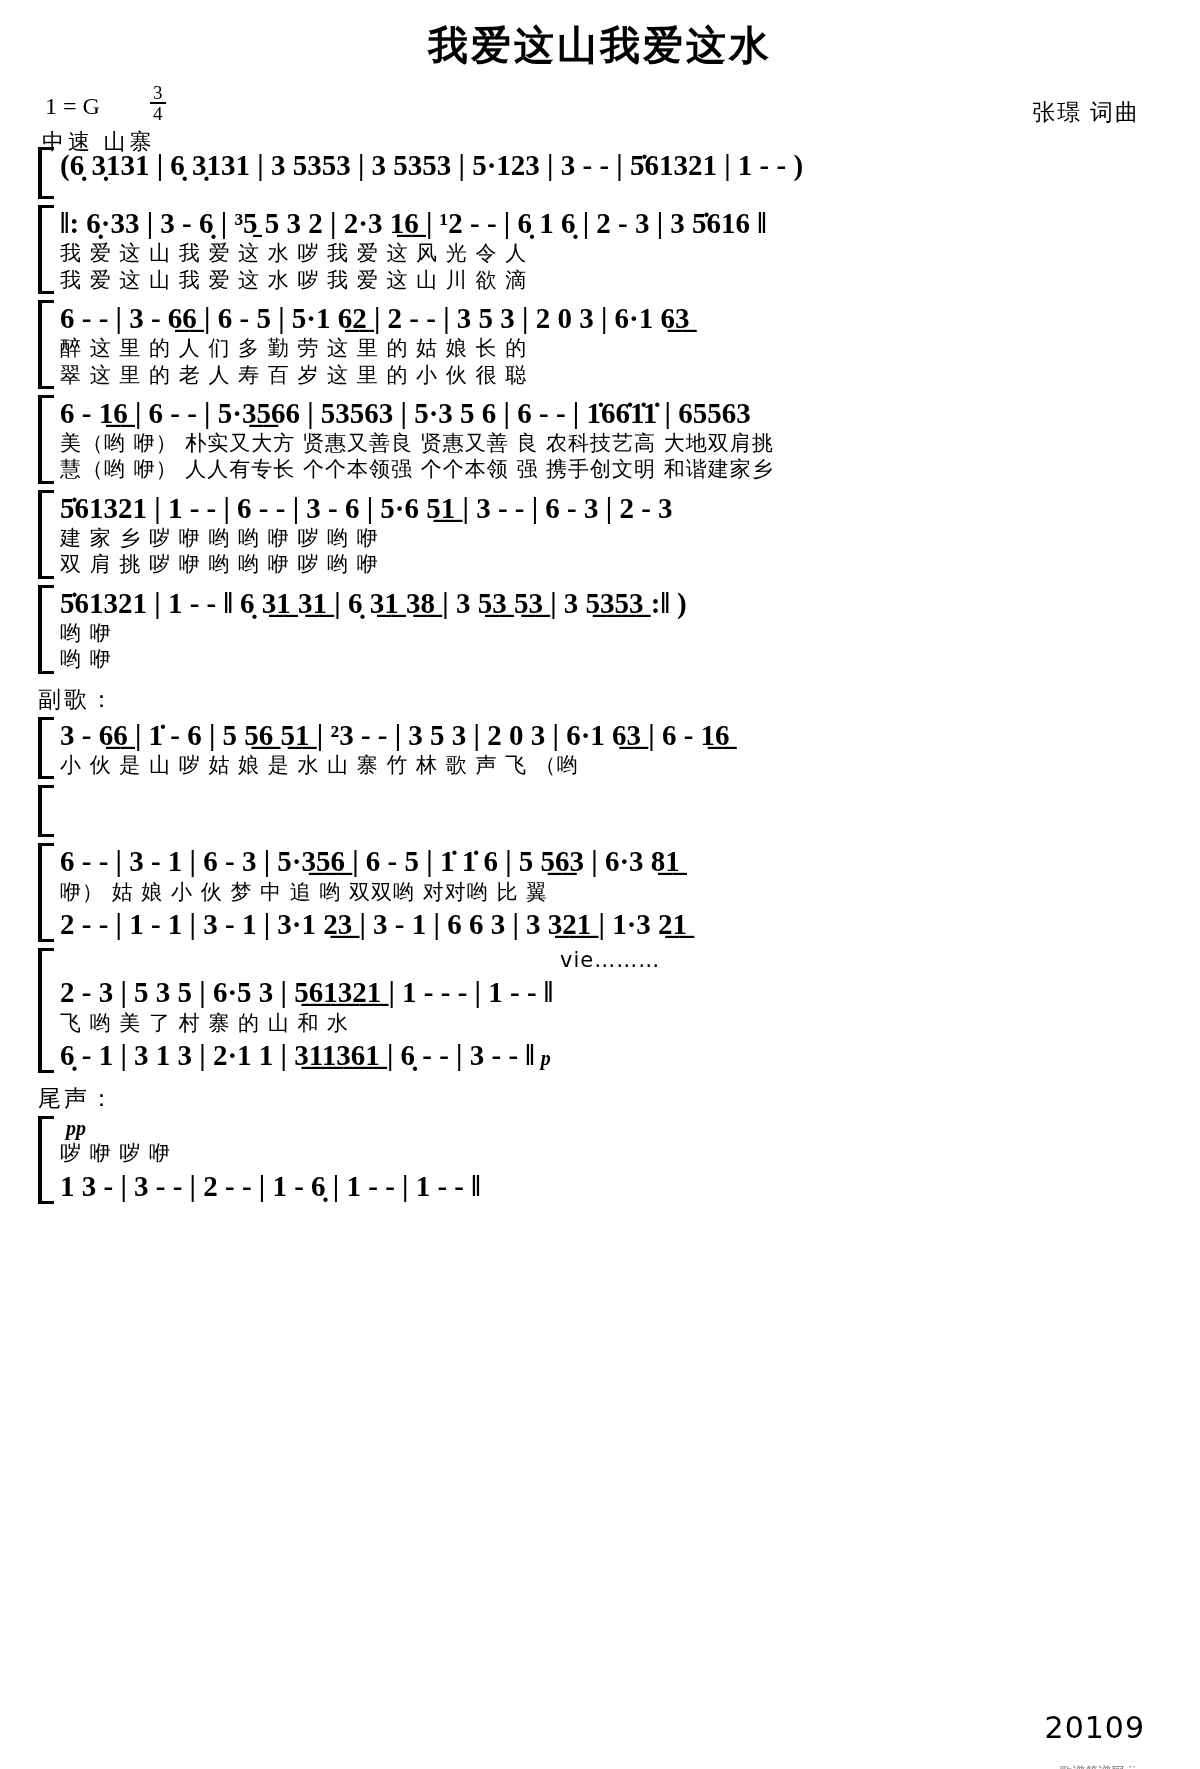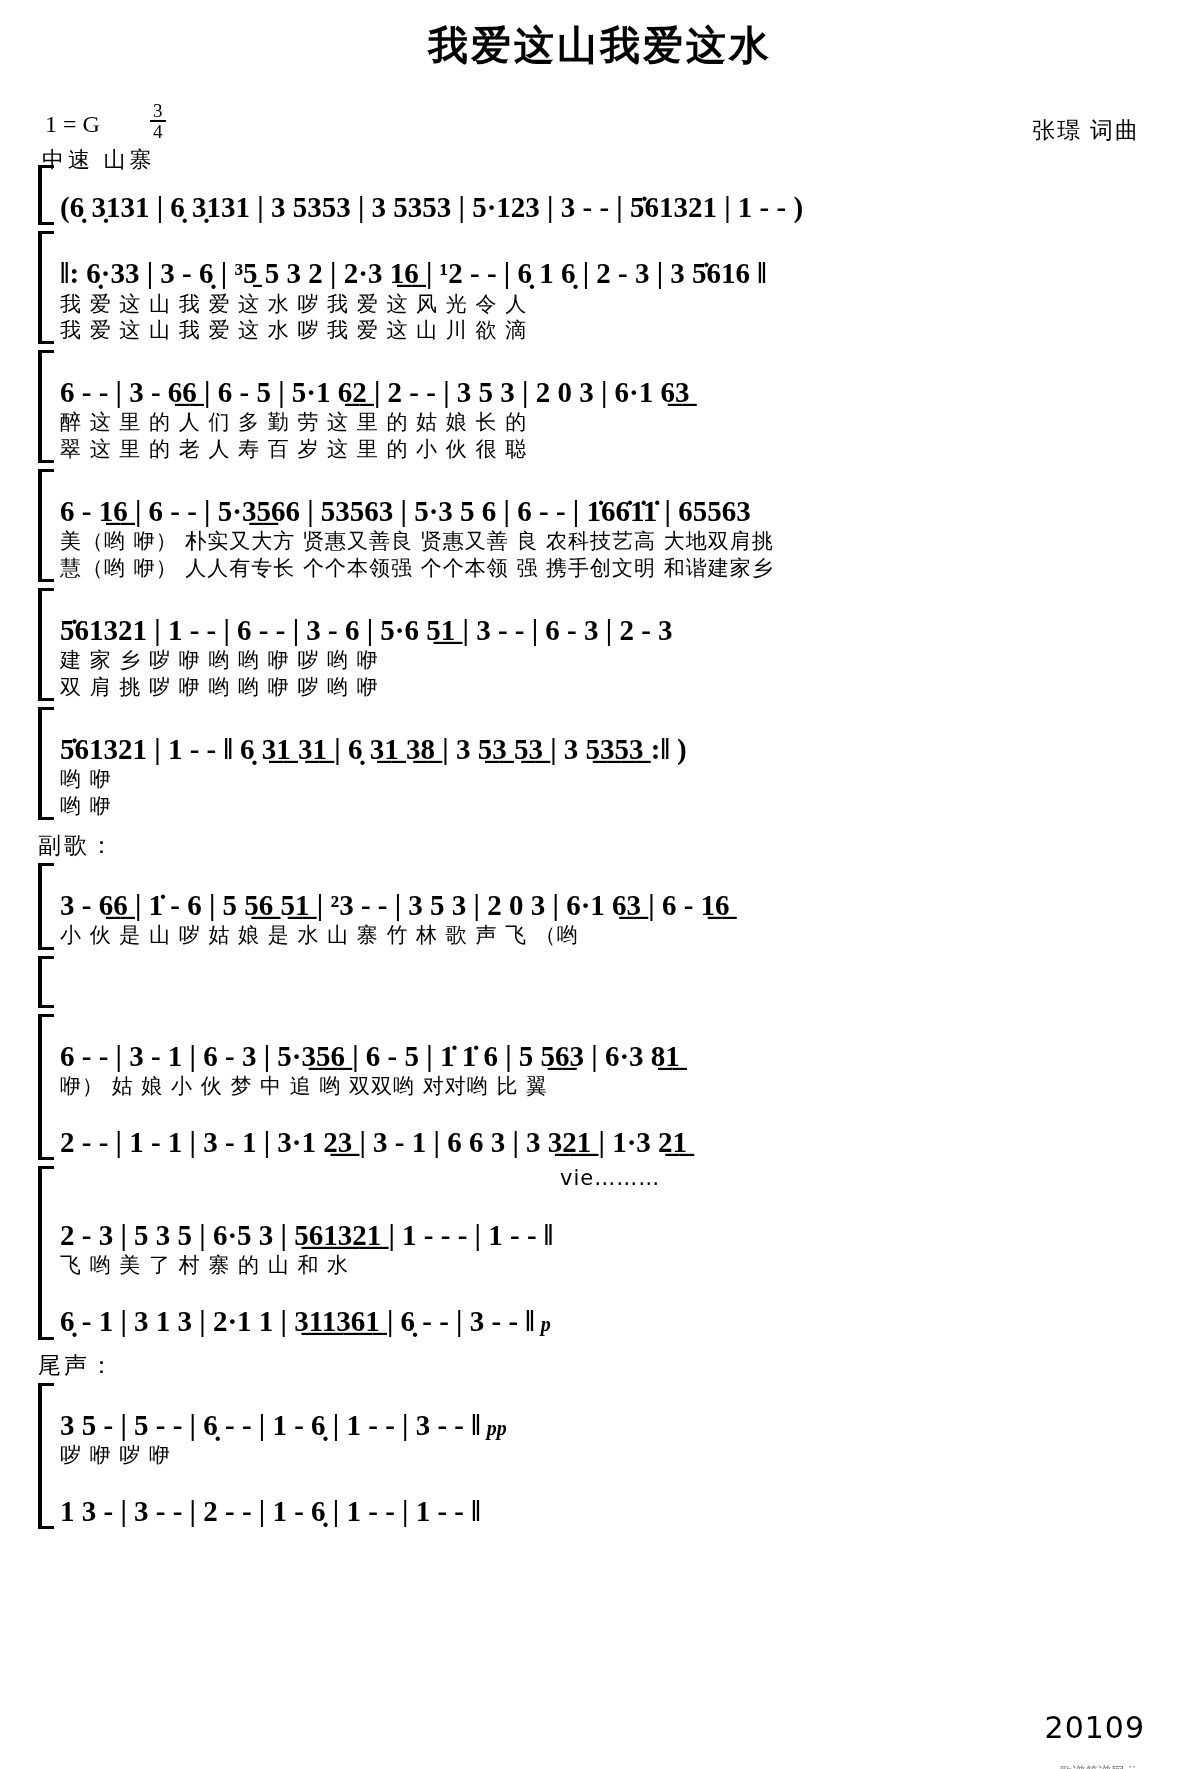--- a/index.html
+++ b/index.html
@@ -17,21 +17,21 @@
     text-align:center;
     font-family:Liberation Sans, sans-serif;
     font-weight:bold;
     font-size:40px;
     letter-spacing:3px;
     margin-top:18px;
   }
   .meta-row{
     position:relative;
     height:70px;
-    margin-top:22px;
+    margin-top:4px;
   }
   .keysig{
     position:absolute;left:45px;top:16px;
     font-size:24px;
     font-family:"Liberation Serif", serif;
   }
   .timesig{
     position:absolute;left:150px;top:6px;
     font-size:19px;
     text-align:center;
@@ -78,21 +78,20 @@
   }
   .noteline{
     display:flex;
     align-items:baseline;
     font-family:"Liberation Serif", serif;
     font-size:29px;
     font-weight:bold;
     letter-spacing:0px;
     white-space:nowrap;
     line-height:1.25;
-    margin-top:24px;
   }
   .lyricline{
     display:flex;
     align-items:baseline;
     font-family:"DejaVu Sans", sans-serif;
     font-size:21px;
     letter-spacing:1px;
     white-space:nowrap;
     line-height:1.35;
     margin-top:-2px;
@@ -220,21 +219,20 @@
       </div>
     </div>
   </div>
 
   <div class="section-label">尾声：</div>
 
   <div class="system">
     <div class="brace"></div>
     <div class="staff">
       <div class="noteline">
-        <span>3 5 - | 5 - - | 6̣ - - | 1 - 6̣ | 1 - - | 3 - - ‖</span>
         <span class="dyn">pp</span>
       </div>
       <div class="lyricline">哕      咿  哕  咿</div>
       <div class="noteline">1 3 - | 3 - - | 2 - - | 1 - 6̣ | 1 - - | 1 - - ‖</div>
     </div>
   </div>
 
   <div class="footer-num">20109</div>
   <div class="watermark">歌谱简谱网 jianpu.cn</div>
 

